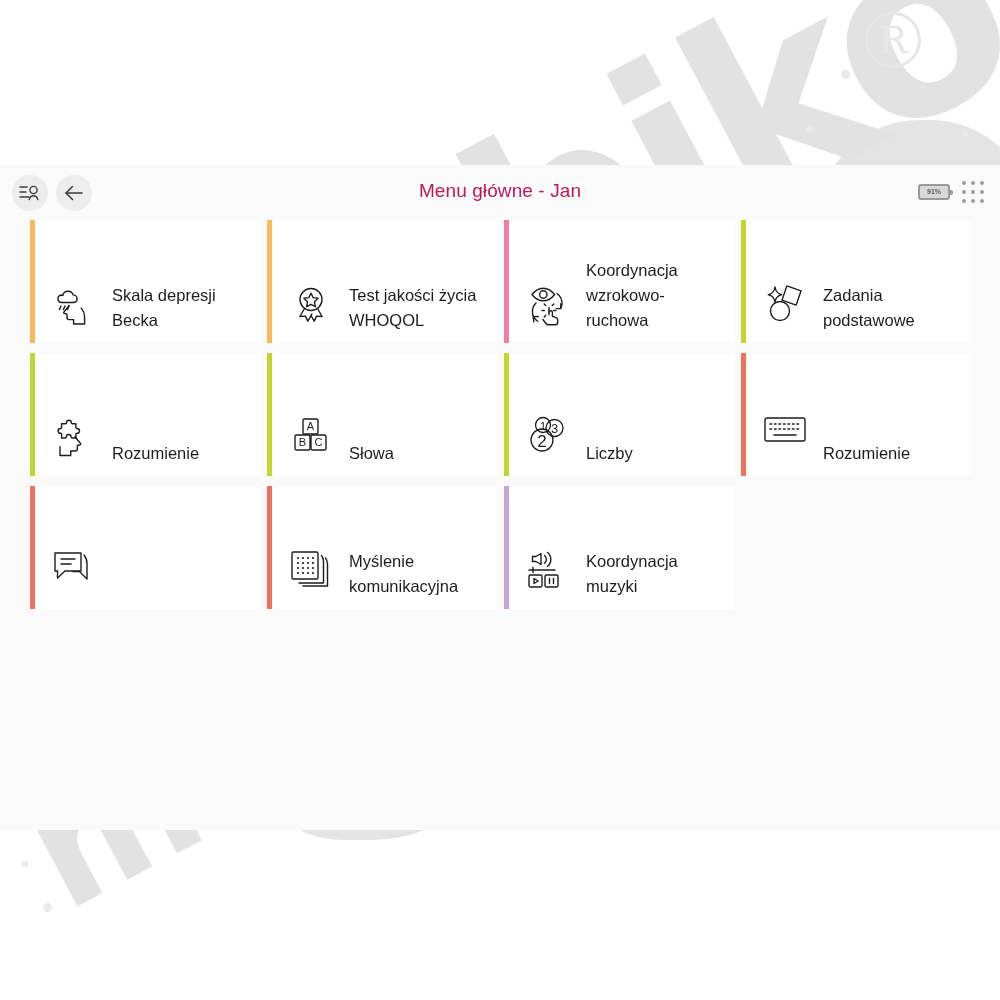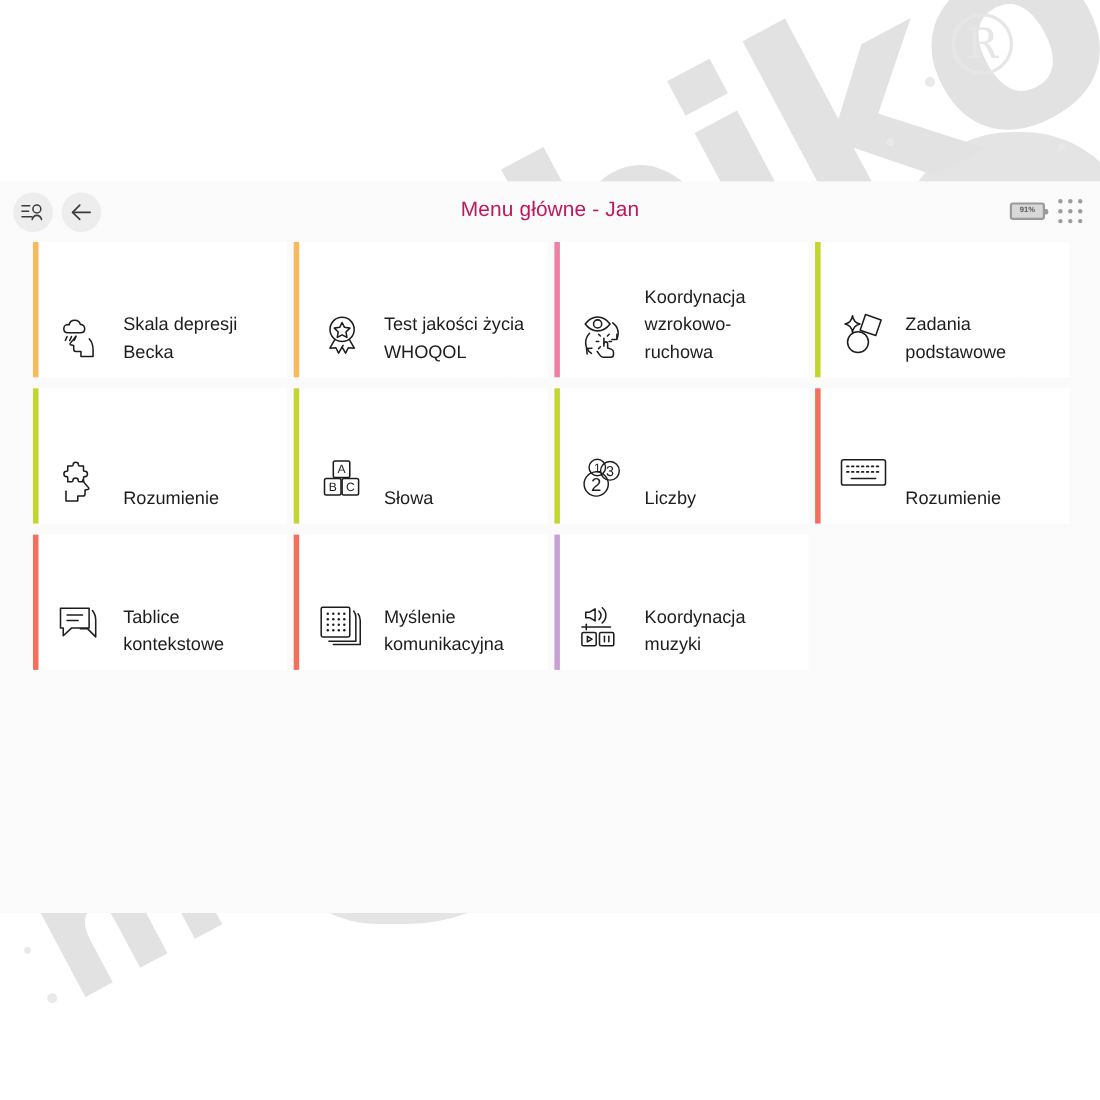--- a/index.html
+++ b/index.html
@@ -383,21 +383,20 @@
       <div class="card">
         <div class="accent" style="background:#f4705e"></div>
         <div class="ic">
           <svg width="46" height="42" viewBox="0 0 46 42" fill="none" stroke="#1d1d1d" stroke-width="1.4" stroke-linecap="round" stroke-linejoin="round">
             <path d="M4 6h26v18H14l-7.5 7v-7H4z"></path>
             <line x1="10" y1="12" x2="24" y2="12"></line>
             <line x1="10" y1="17" x2="20" y2="17"></line>
             <path d="M33 8c2 2.4 3 5.1 3 8.5v15.5l-7.5-7.5H22"></path>
           </svg>
         </div>
-        <div class="lbl">Tablice kontekstowe</div>
       </div>
 
       <div class="card">
         <div class="accent" style="background:#f4705e"></div>
         <div class="ic">
           <svg width="46" height="44" viewBox="0 0 46 44" fill="none" stroke="#1d1d1d" stroke-width="1.4" stroke-linecap="round" stroke-linejoin="round">
             <rect x="4" y="5" width="26" height="27" rx="1.5"></rect>
             <path d="M33.5 8.5c1.4 1.6 2 3.5 2 5.8V36H11"></path>
             <path d="M37.5 11c1.4 1.7 2 3.7 2 6.1V39H15"></path>
             <g fill="#1d1d1d" stroke="none">

